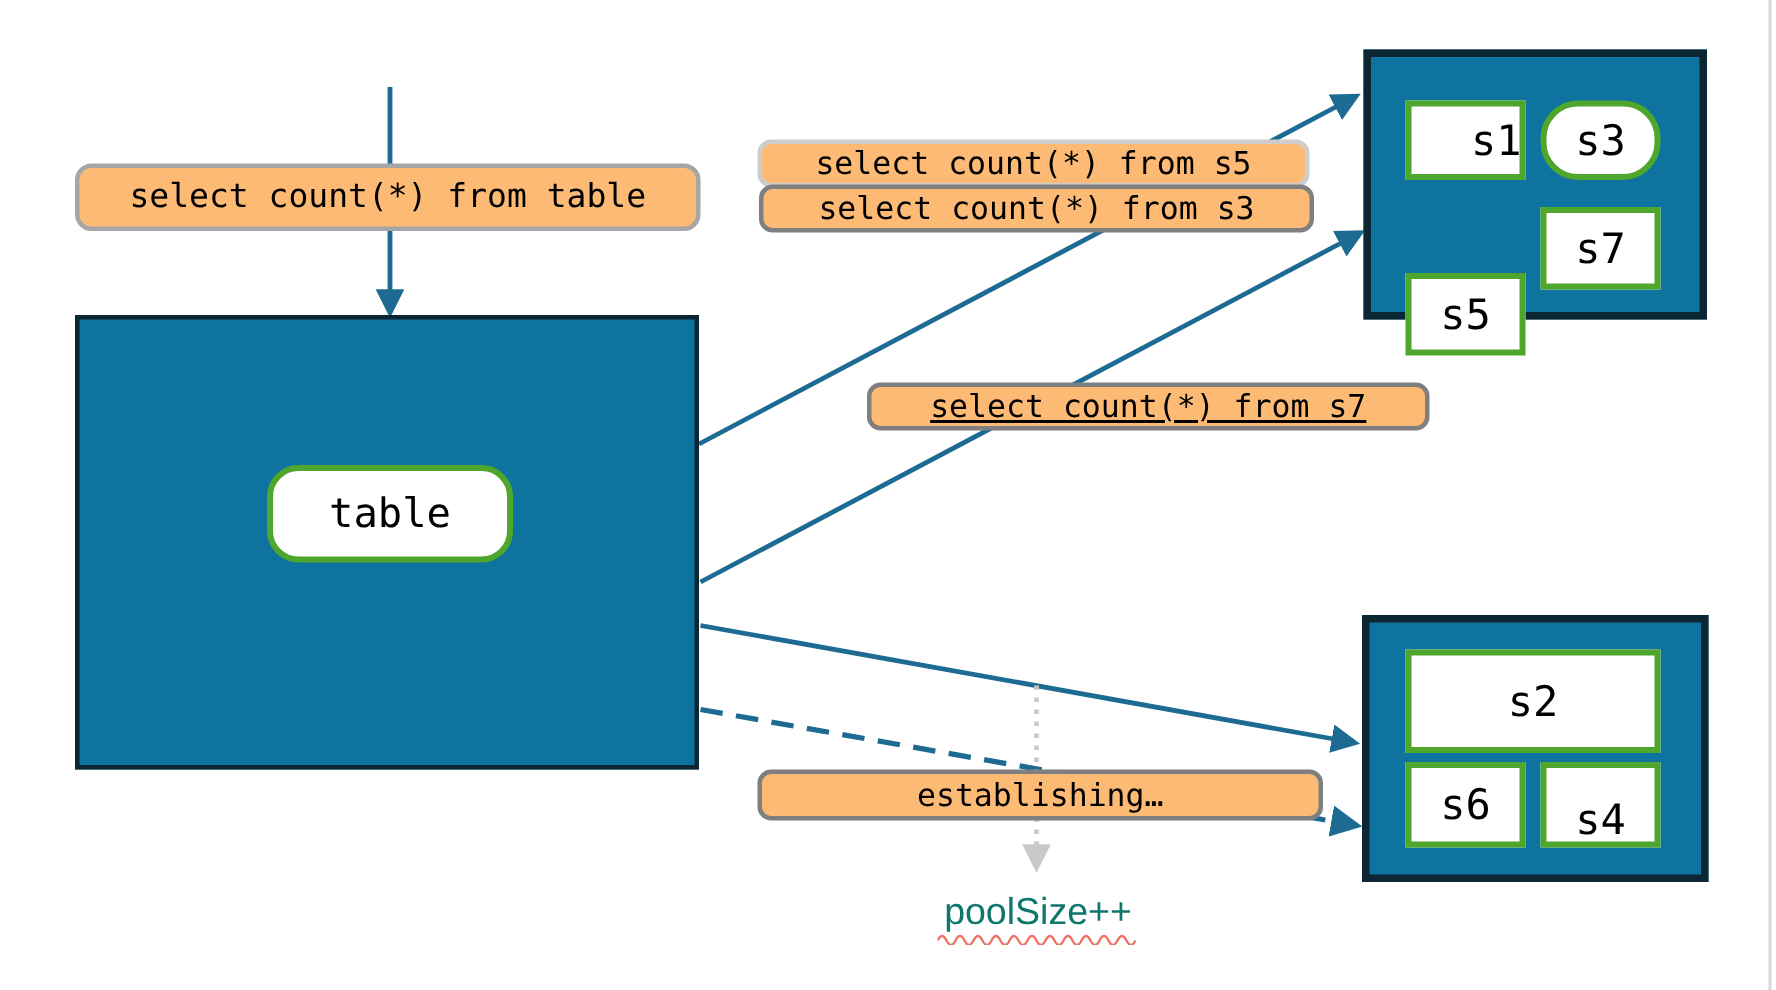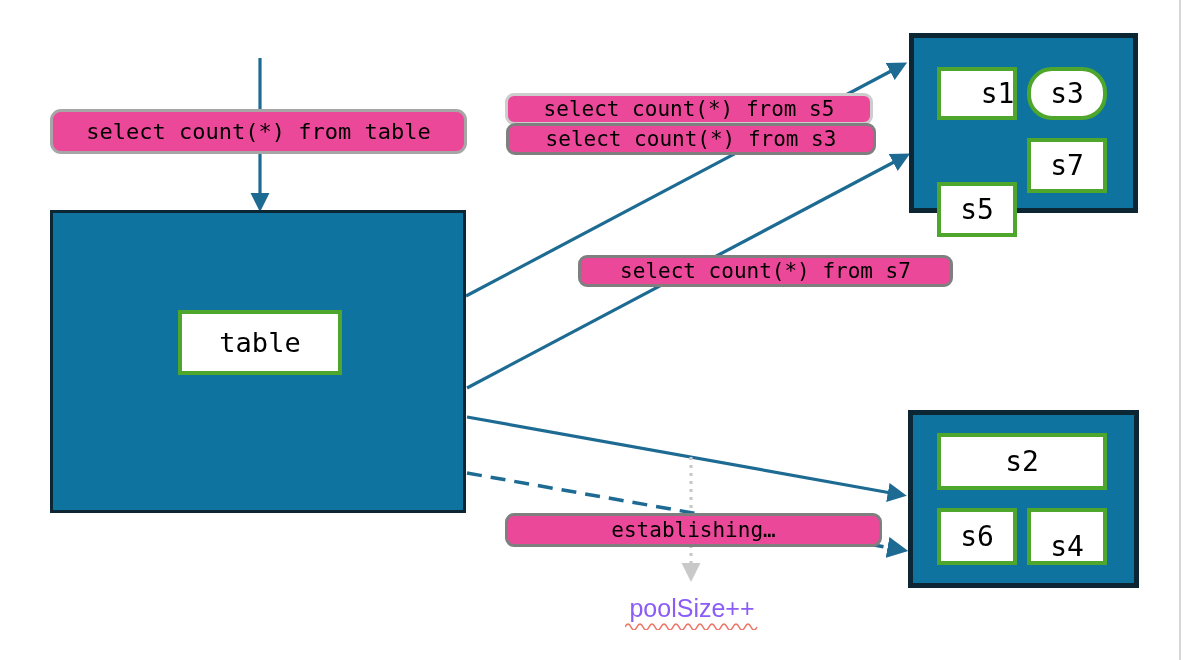--- a/index.html
+++ b/index.html
@@ -11,34 +11,34 @@
   .abs{position:absolute;box-sizing:border-box;}
   
   .teal-box{background:#0e739e;border:5px solid #0d2633;z-index:2;}
   .teal-box.main{border-width:3px;}
   
   .node{
     background:#ffffff;border:4px solid #4ea72c;z-index:3;
     display:flex;align-items:center;justify-content:center;
     font-size:28px;line-height:1;
   }
-  .node.table-node{font-size:27px;}
+  .node.table-node{font-size:27px;border-radius:21px;}
   
   .qlabel{
-    background:#ec4899;border:3px solid #7f7f7f;border-radius:9px;z-index:4;
+    background:#fdba74;border:3px solid #7f7f7f;border-radius:9px;z-index:4;
     display:flex;align-items:center;justify-content:center;
     font-size:21px;line-height:1;white-space:nowrap;
   }
   .qlabel.main{border-color:#a6a6a6;border-width:3px;border-radius:11px;font-size:22px;}
   .qlabel.light{border-color:#cdcdcd;}
   
   .pool-note{
     z-index:4;text-align:center;
     font-family:"Liberation Sans","DejaVu Sans",sans-serif;
-    font-size:25px;color:#8b5cf6;line-height:1;
+    font-size:25px;color:#0f766e;line-height:1;
   }
   .squiggle{display:block;margin:1px auto 0 auto;}
   .slide-edge{background:#d6d6d6;z-index:0;}
 </style>
 </head>
 <body>
 
 <div class="stage">
 
   <svg class="arrow-layer" width="1184" height="660" viewBox="0 0 1184 660">
@@ -77,21 +77,21 @@
     <span>s3</span>
   </div>
   <div class="abs node" style="left:937px;top:138px;width:80px;height:55px;margin-top:44px;">
     <span>s5</span>
   </div>
   <div class="abs node" style="left:1027px;top:138px;width:80px;height:55px;">
     <span>s7</span>
   </div>
 
   <div class="abs teal-box" style="left:908px;top:410px;width:231px;height:178px;"></div>
-  <div class="abs node" style="left:937px;top:433px;width:170px;height:57px;">
+  <div class="abs node" style="left:937px;top:433px;width:170px;height:69px;">
     <span>s2</span>
   </div>
   <div class="abs node" style="left:937px;top:508px;width:80px;height:57px;">
     <span>s6</span>
   </div>
   <div class="abs node" style="left:1027px;top:508px;width:80px;height:57px;align-items:flex-end;">
     <span>s4</span>
   </div>
 
   <div class="abs qlabel main" style="left:50px;top:109px;width:417px;height:45px;">
@@ -99,21 +99,21 @@
   </div>
 
   <div class="abs qlabel light" style="left:505px;top:93px;width:368px;height:32px;">
     <span>select count(*) from s5</span>
   </div>
 
   <div class="abs qlabel" style="left:506px;top:123px;width:370px;height:32px;z-index:5;">
     <span>select count(*) from s3</span>
   </div>
 
-  <div class="abs qlabel" style="left:578px;top:255px;width:375px;height:32px;">
+  <div class="abs qlabel" style="left:578px;top:255px;width:375px;height:32px;text-decoration:underline;">
     <span>select count(*) from s7</span>
   </div>
 
 
   <div class="abs qlabel" style="left:505px;top:513px;width:377px;height:34px;">
     <span>establishing…</span>
   </div>
 
   <div class="abs pool-note" style="left:617px;top:596px;width:150px;">
     <span>poolSize++</span>

